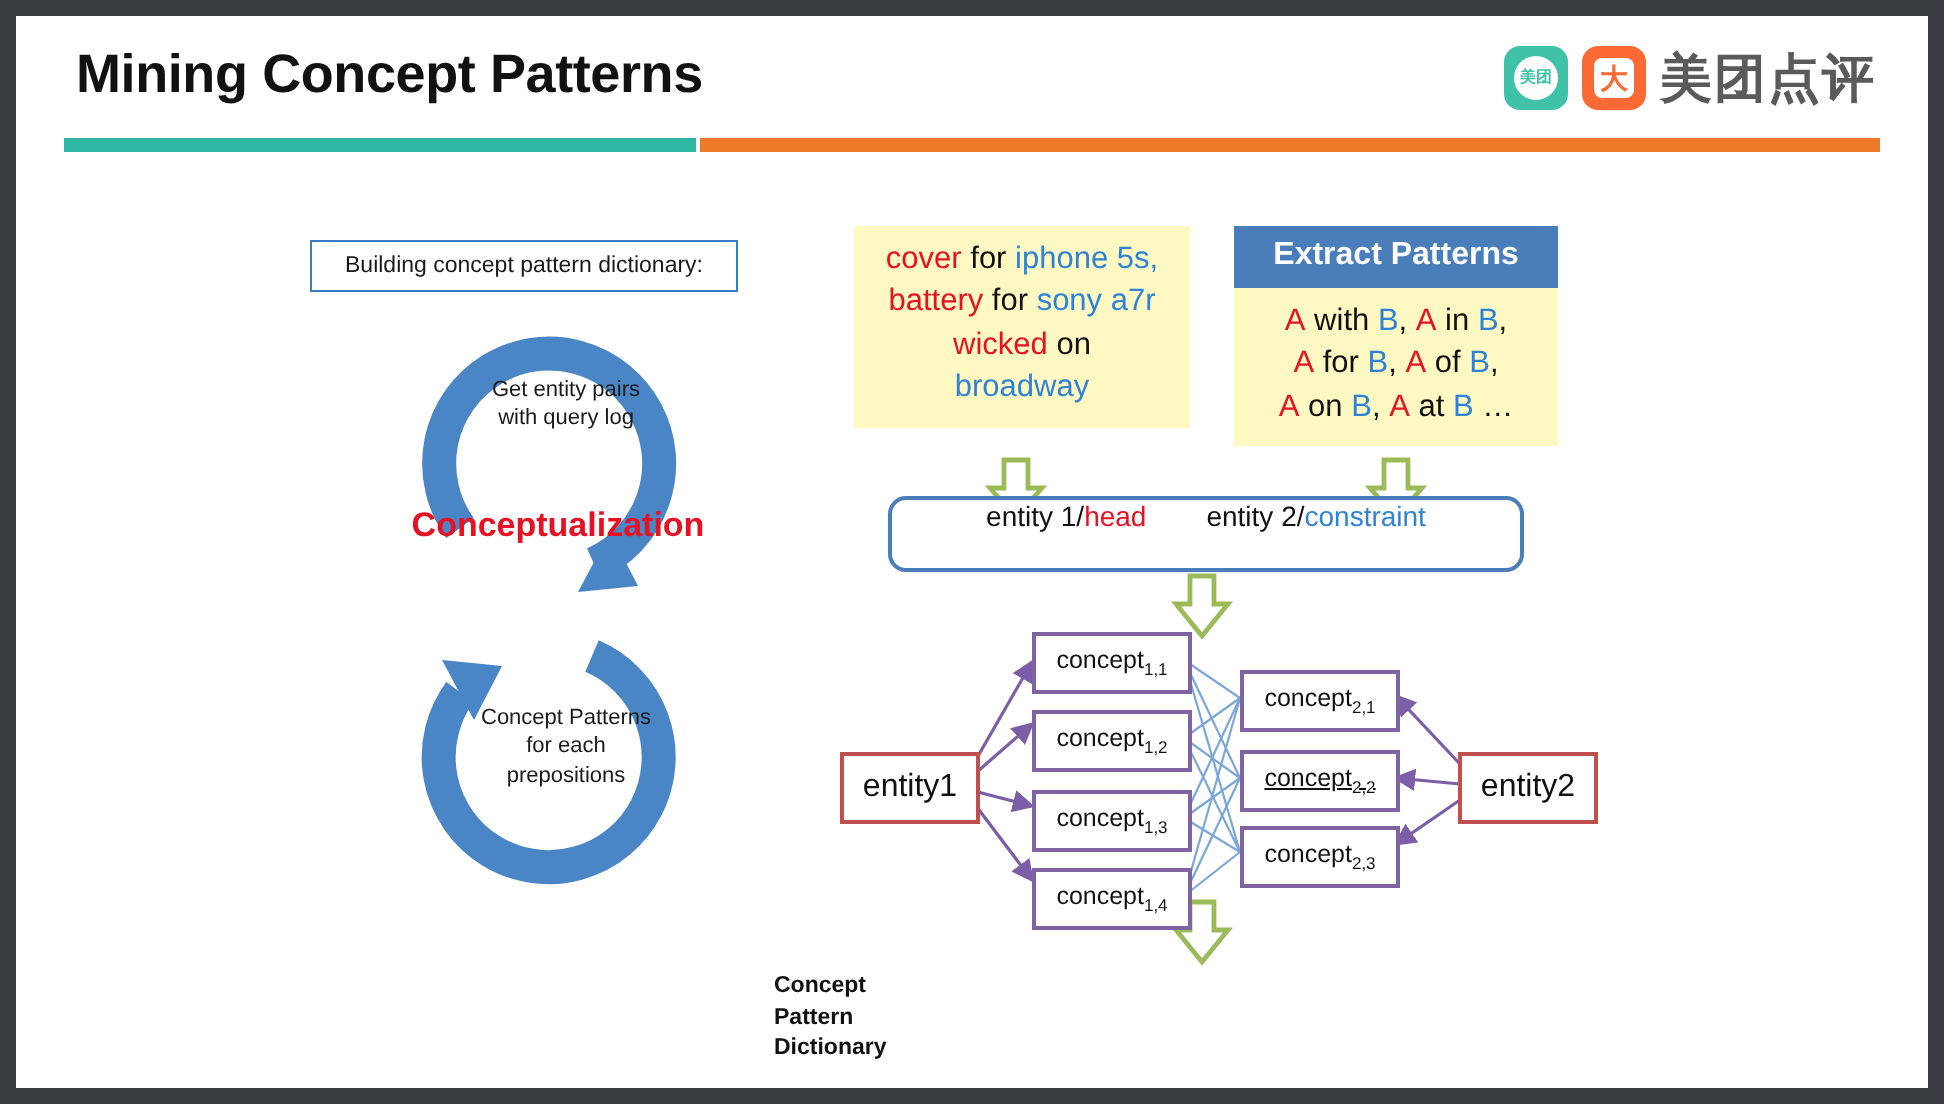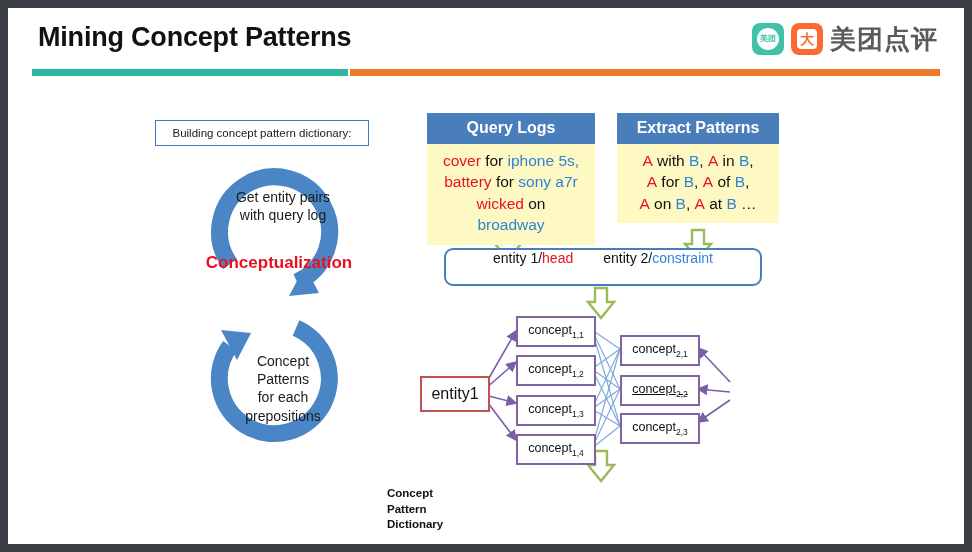--- a/index.html
+++ b/index.html
@@ -47,21 +47,21 @@
   .ent{position:absolute;border:2px solid #c0504d;background:#ffffff;display:flex;align-items:center;justify-content:center;
        font-size:16px;color:#111111;}
 
   
   .dictlabel{position:absolute;left:379px;top:478px;width:70px;font-size:11.5px;font-weight:bold;color:#111111;line-height:1.35;}
   .dictbox{position:absolute;left:461px;top:473px;width:296px;height:38px;border:2px solid #4a7ebb;border-radius:9px;background:#ffffff;
            padding:3px 10px;font-size:12.5px;color:#111111;line-height:1.45;}
   .dictbox sub{font-size:8.5px;}
 
   svg.overlay{position:absolute;left:0;top:0;width:956px;height:536px;pointer-events:none;}
-  .cyc-label{position:absolute;text-align:center;font-size:14px;color:#1a1a1a;line-height:1.3;}
+  .cyc-label{position:absolute;text-align:center;font-size:11px;color:#1a1a1a;line-height:1.3;}
   .concept-title{position:absolute;left:176px;top:245px;width:190px;text-align:center;font-size:17px;font-weight:bold;color:#e81123;}
 </style>
 </head>
 <body>
 
 <div class="frame">
   <div class="slide">
 
     <div class="title">Mining Concept Patterns</div>
     <div class="rule-teal"></div>
@@ -146,21 +146,20 @@
 
     <div class="concept-title">Conceptualization</div>
 
     <div class="cyc-label" style="left:225px;top:344px;width:100px;">
       <div>Concept Patterns</div>
       <div>for each</div>
       <div>prepositions</div>
     </div>
 
     <div class="panel" id="query-panel">
-      <div class="panel-head">Query Logs</div>
       <div class="panel-body">
           <div><span class="r">cover</span><span class="k">&nbsp;for&nbsp;</span><span class="b">iphone&nbsp;5s,</span></div>
           <div><span class="r">battery</span><span class="k">&nbsp;for&nbsp;</span><span class="b">sony&nbsp;a7r</span></div>
           <div><span class="r">wicked</span><span class="k">&nbsp;on</span></div>
           <div><span class="b">broadway</span></div>
         </div>
     </div>
 
     <div class="panel" id="extract-panel">
       <div class="panel-head">Extract Patterns</div>
@@ -172,20 +171,23 @@
     </div>
 
     <div class="slotbar">
       <span><span>entity 1/</span><span style="color:#e81123">head</span></span>
       <span><span>entity 2/</span><span style="color:#2f83d6">constraint</span></span>
     </div>
 
     <div class="ent" style="left:412px;top:368px;width:66px;height:32px;">
       <span>entity1</span>
     </div>
+    <div class="ent" style="left:721px;top:368px;width:66px;height:32px;">
+      <span>entity2</span>
+    </div>
 
     <div class="node" style="left:508px;top:308px;width:76px;height:27px;">
       <span>concept<sub>1,1</sub></span>
     </div>
     <div class="node" style="left:508px;top:347px;width:76px;height:27px;">
       <span>concept<sub>1,2</sub></span>
     </div>
     <div class="node" style="left:508px;top:387px;width:76px;height:27px;">
       <span>concept<sub>1,3</sub></span>
     </div>

